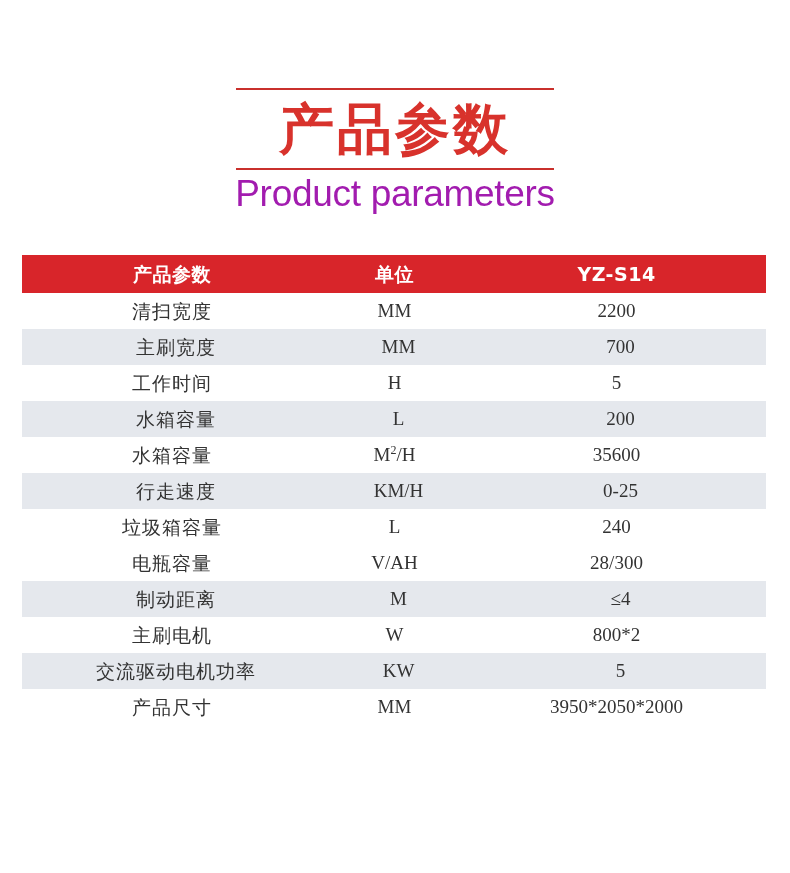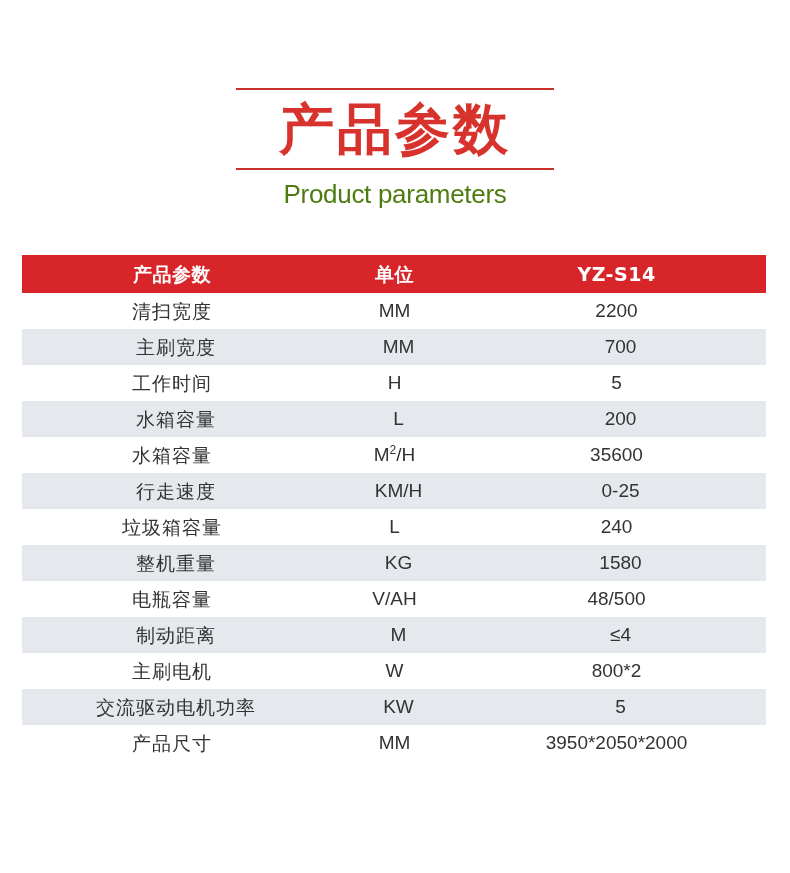--- a/index.html
+++ b/index.html
@@ -39,23 +39,23 @@
   .title-cn {
     font-size: 55px;
     line-height: 74px;
     font-weight: bold;
     color: #d8322c;
     letter-spacing: 3px;
     margin: 2px 0 2px 0;
     font-family: "DejaVu Sans", "Liberation Sans", sans-serif;
   }
   .title-en {
-    font-size: 26px;
+    font-size: 37px;
     line-height: 42px;
-    color: #4d7c0f;
+    color: #a21caf;
     letter-spacing: -0.3px;
     padding-top: 3px;
     font-family: "Liberation Sans", "DejaVu Sans", sans-serif;
   }
 
   
   .spec-table {
     position: absolute;
     left: 22px;
     top: 255px;
@@ -88,21 +88,21 @@
     font-size: 19px;
     color: #333333;
     font-weight: normal;
     font-family: "DejaVu Sans", "Liberation Sans", sans-serif;
   }
   .spec-table tbody tr.odd  td { background: #ffffff; }
   .spec-table tbody tr.even td { background: #e5e8ed; padding-left: 8px; }
 
   .spec-table tbody td.unit,
   .spec-table tbody td.value {
-    font-family: Liberation Sans, sans-serif;
+    font-family: Liberation Serif, serif;
     font-size: 19px;
   }
   .spec-table tbody td.param {
     letter-spacing: 1px;
   }
   sup.sup2 {
     font-size: 12px;
     vertical-align: super;
     line-height: 0;
   }
@@ -161,29 +161,24 @@
         <tr class="even">
           <td class="param">行走速度</td>
           <td class="unit">KM/H</td>
           <td class="value">0-25</td>
         </tr>
         <tr class="odd">
           <td class="param">垃圾箱容量</td>
           <td class="unit">L</td>
           <td class="value">240</td>
         </tr>
-        <tr class="even">
-          <td class="param">整机重量</td>
-          <td class="unit">KG</td>
-          <td class="value">1580</td>
-        </tr>
         <tr class="odd">
           <td class="param">电瓶容量</td>
           <td class="unit">V/AH</td>
-          <td class="value">48/500</td>
+          <td class="value">28/300</td>
         </tr>
         <tr class="even">
           <td class="param">制动距离</td>
           <td class="unit">M</td>
           <td class="value">≤4</td>
         </tr>
         <tr class="odd">
           <td class="param">主刷电机</td>
           <td class="unit">W</td>
           <td class="value">800*2</td>

